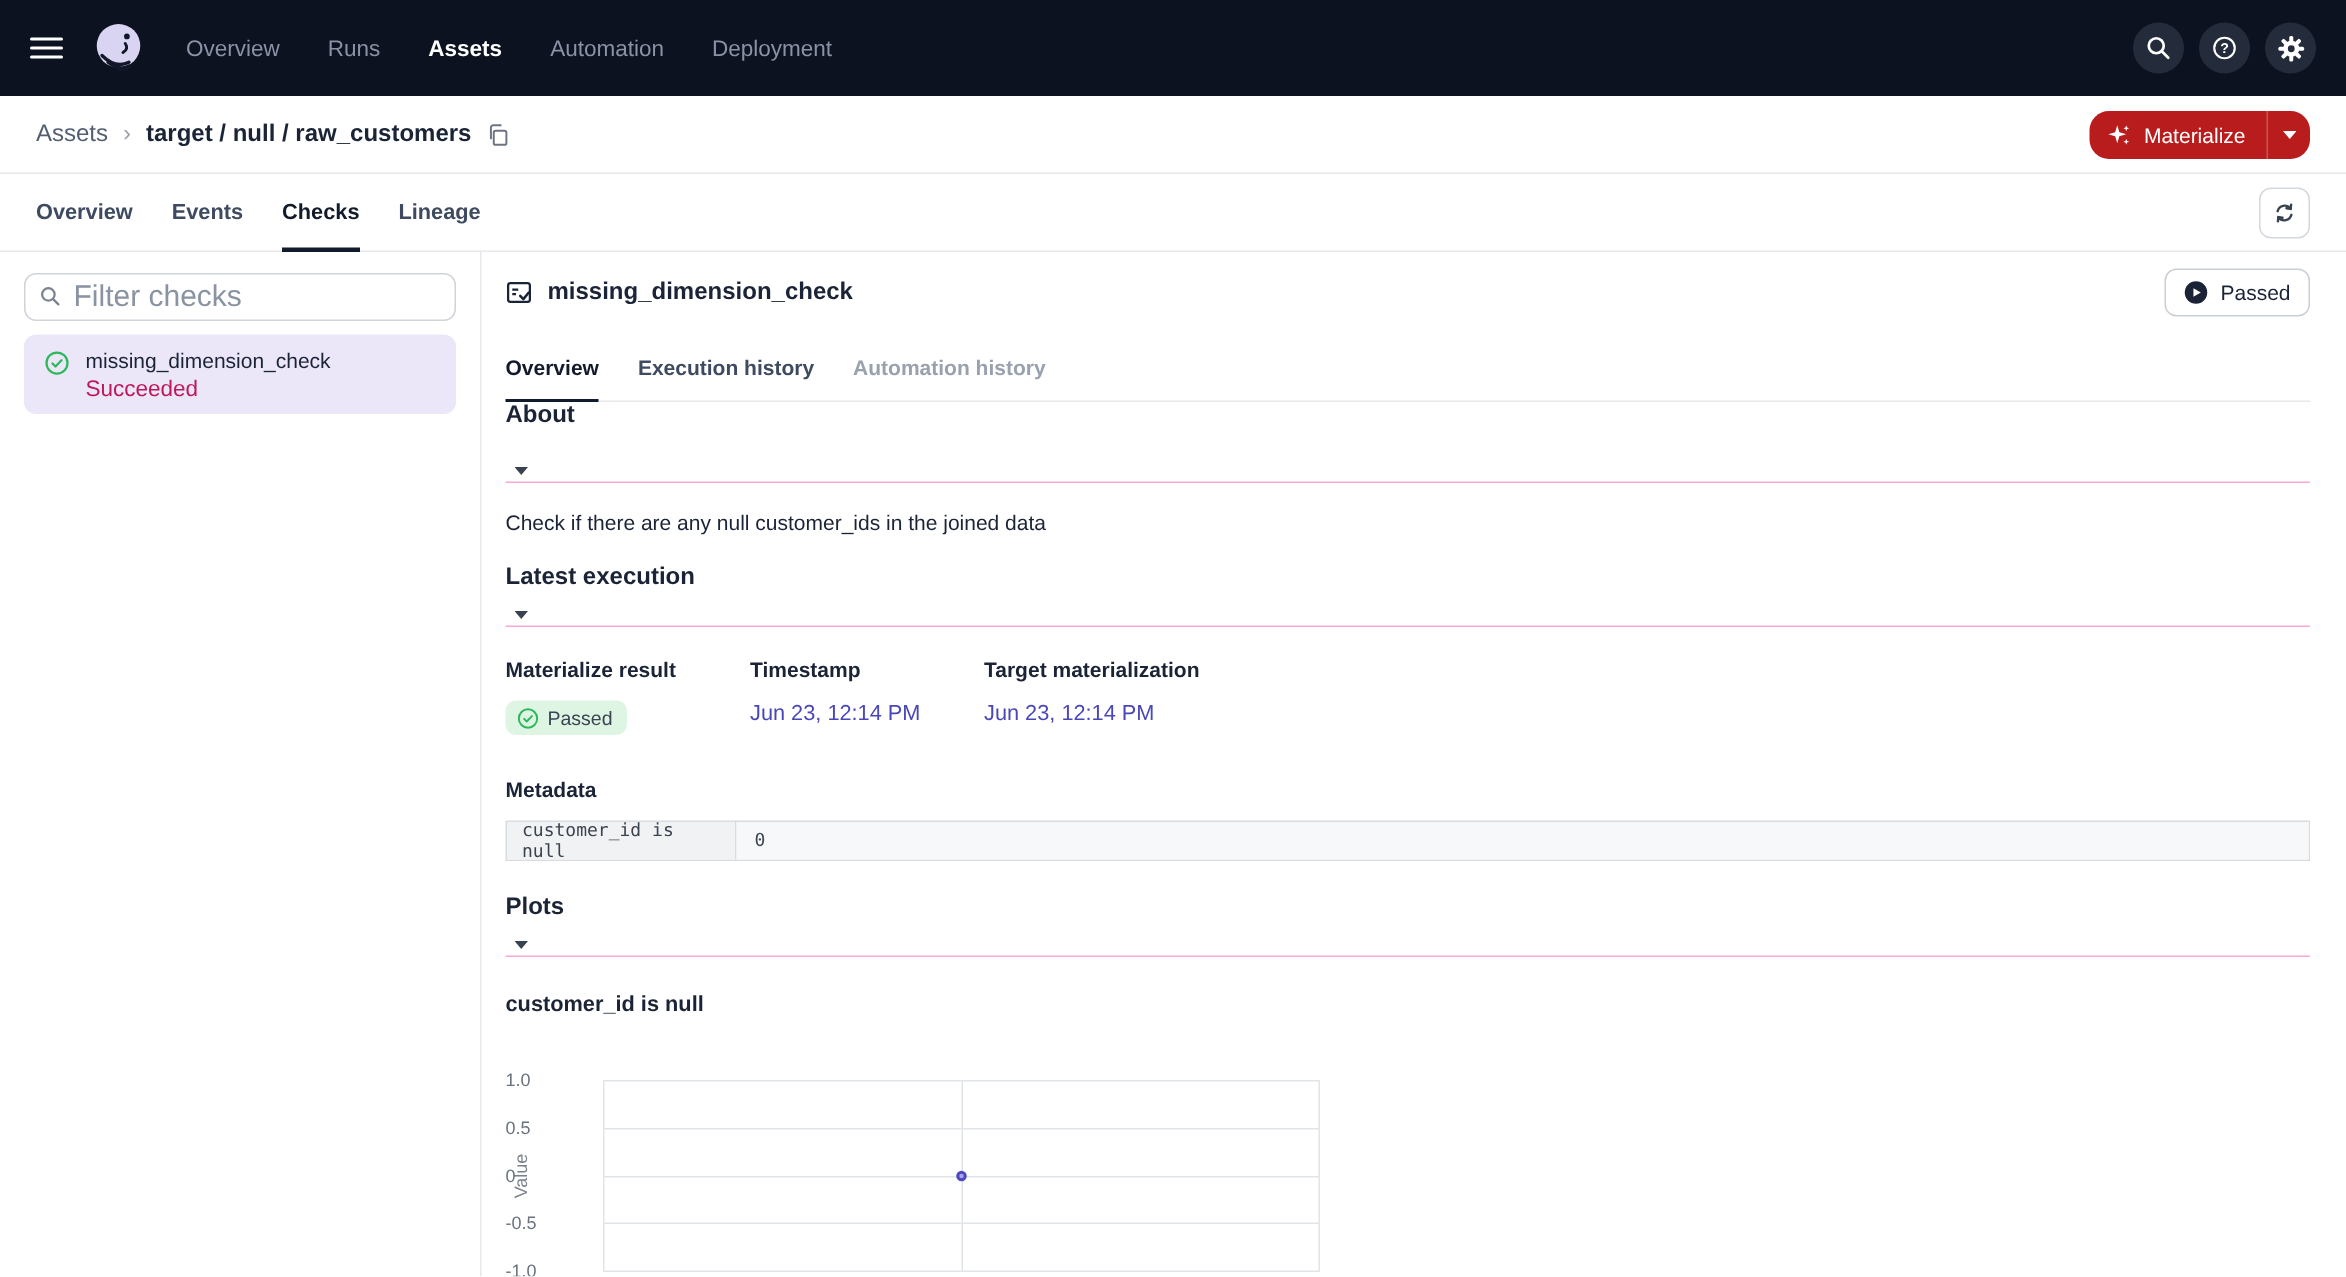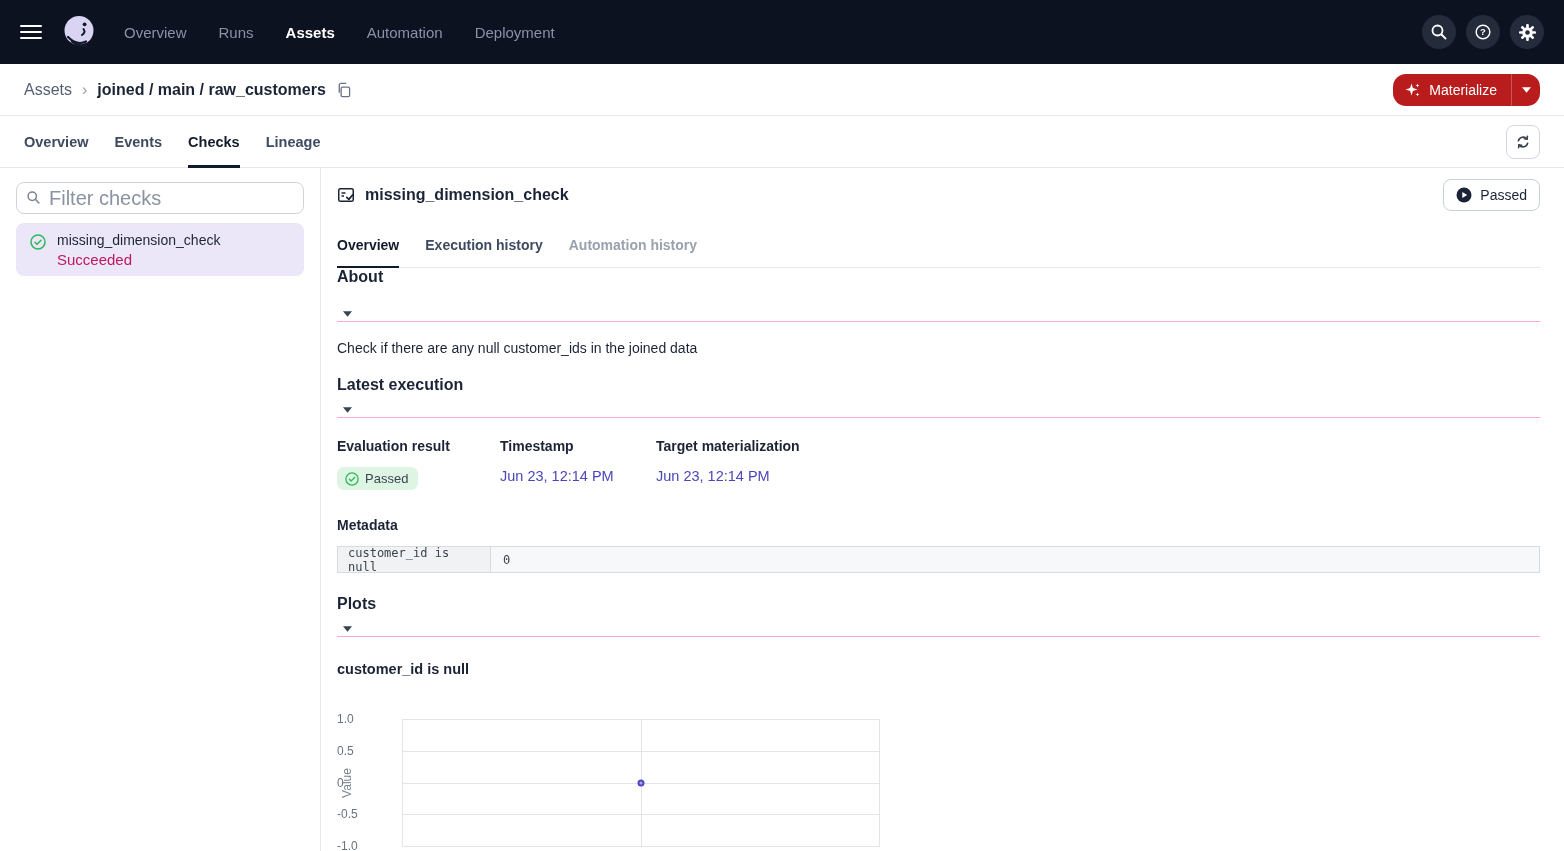--- a/index.html
+++ b/index.html
@@ -144,21 +144,21 @@
         </g>
         <circle cx="10" cy="10" r="2.4" fill="#242C3C"></circle>
       </svg>
     </div>
   </div>
 </header>
 
 <div class="crumbrow">
   <span class="crumb-root">Assets</span>
   <span class="crumb-sep">›</span>
-  <span class="crumb-path">joined / main / raw_customers</span>
+  <span class="crumb-path">target / null / raw_customers</span>
   <button class="copy-btn">
     <svg width="15" height="16" viewBox="0 0 16 17" fill="none" stroke="#6B7484" stroke-width="1.4">
       <rect x="5.5" y="5.5" width="9" height="10" rx="1.4"></rect>
       <path d="M3.5 11.5 V3.2 a1.7 1.7 0 0 1 1.7 -1.7 H11"></path>
     </svg>
   </button>
   <div class="crumb-spacer"></div>
   <div class="mat-btn">
     <div class="mat-main">
       <svg width="16" height="16" viewBox="0 0 16 16" fill="#fff">
@@ -255,21 +255,21 @@
       <span class="section-title">Latest execution</span>
       <button class="caret-btn">
         <svg width="9" height="6" viewBox="0 0 10 6">
             <path d="M0 0 L10 0 L5 6 Z" fill="#39424F"></path>
           </svg>
       </button>
     </div>
 
     <div class="exec-grid">
       <div class="exec-col1">
-        <div class="exec-h">Evaluation result</div>
+        <div class="exec-h">Materialize result</div>
         <span class="badge">
           <svg width="14" height="14" viewBox="0 0 16 16" fill="none">
             <circle cx="8" cy="8" r="7" stroke="#2EB85C" stroke-width="1.5"></circle>
             <path d="M5 8.3 l2 2 L11 6.2" stroke="#2EB85C" stroke-width="1.5" stroke-linecap="round" stroke-linejoin="round"></path>
           </svg>
           <span>Passed</span>
         </span>
       </div>
       <div class="exec-col2">
         <div class="exec-h">Timestamp</div>

